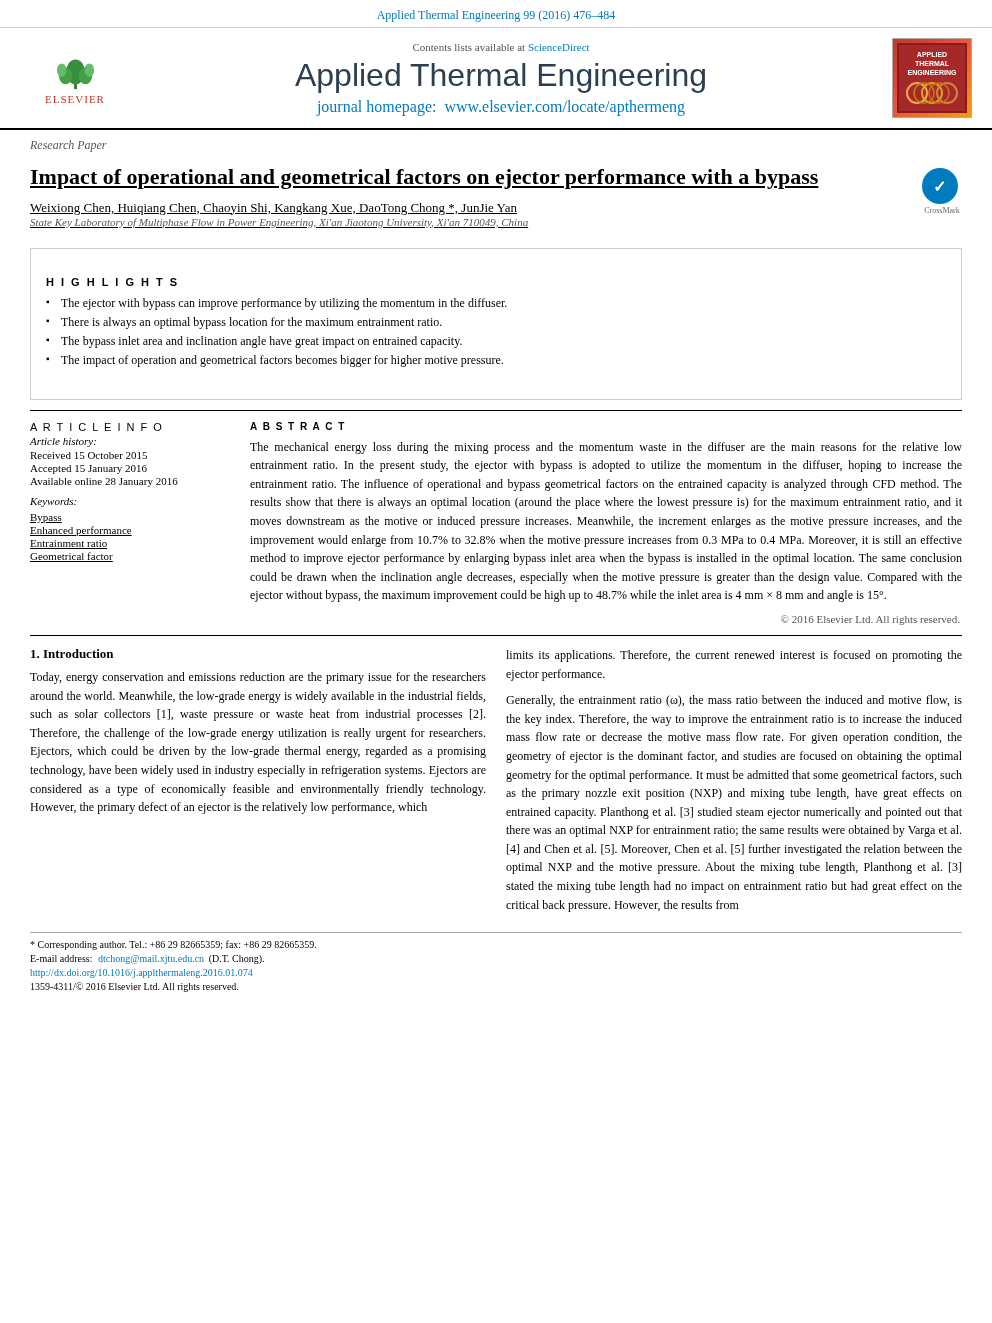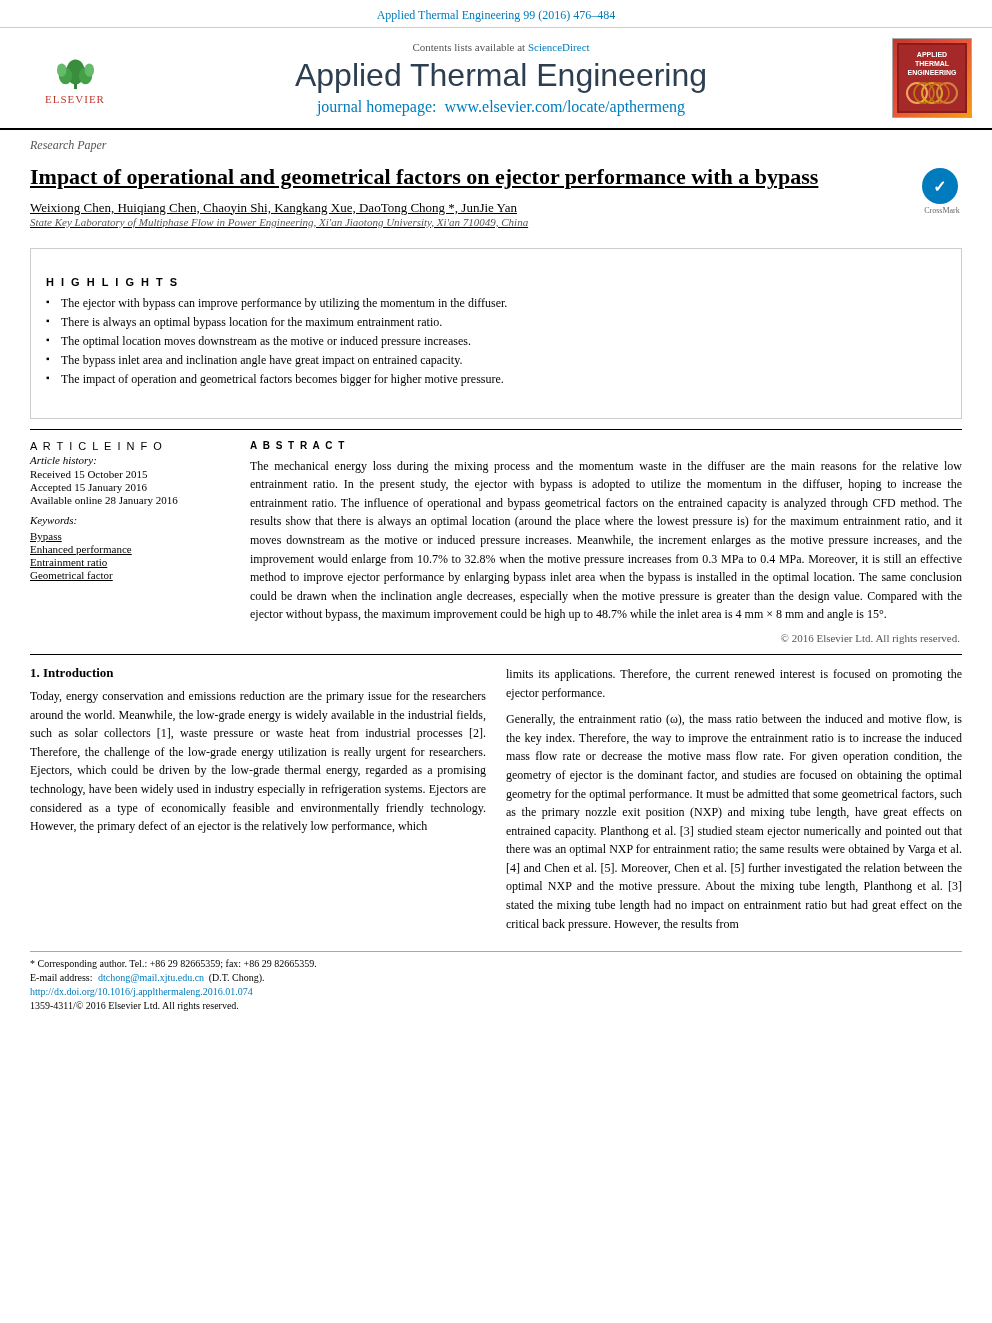--- a/index.html
+++ b/index.html
@@ -377,21 +377,20 @@
     <div class="crossmark-circle">✓</div>
     <div style="font-size:8px; text-align:center; color:#666; margin-top:2px;">CrossMark</div>
   </div>
 </div>
 
 <div class="highlights-section">
   <div class="section-label">H I G H L I G H T S</div>
   <ul class="highlights-list">
     <li>The ejector with bypass can improve performance by utilizing the momentum in the diffuser.</li>
     <li>There is always an optimal bypass location for the maximum entrainment ratio.</li>
-    <li>The optimal location moves downstream as the motive or induced pressure increases.</li>
     <li>The bypass inlet area and inclination angle have great impact on entrained capacity.</li>
     <li>The impact of operation and geometrical factors becomes bigger for higher motive pressure.</li>
   </ul>
 </div>
 
 <div class="two-col">
   <div class="left-col">
     <div class="article-info-label">A R T I C L E   I N F O</div>
     <div class="info-block">
       <div class="info-sub-label">Article history:</div>

